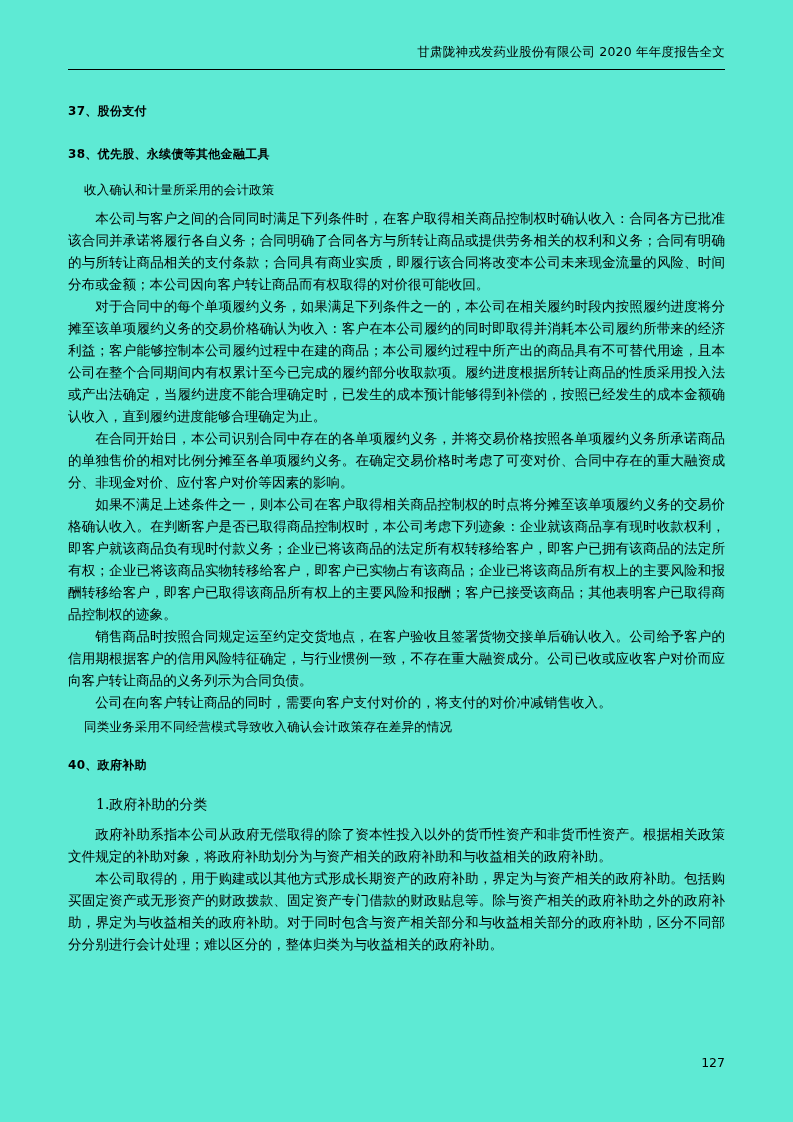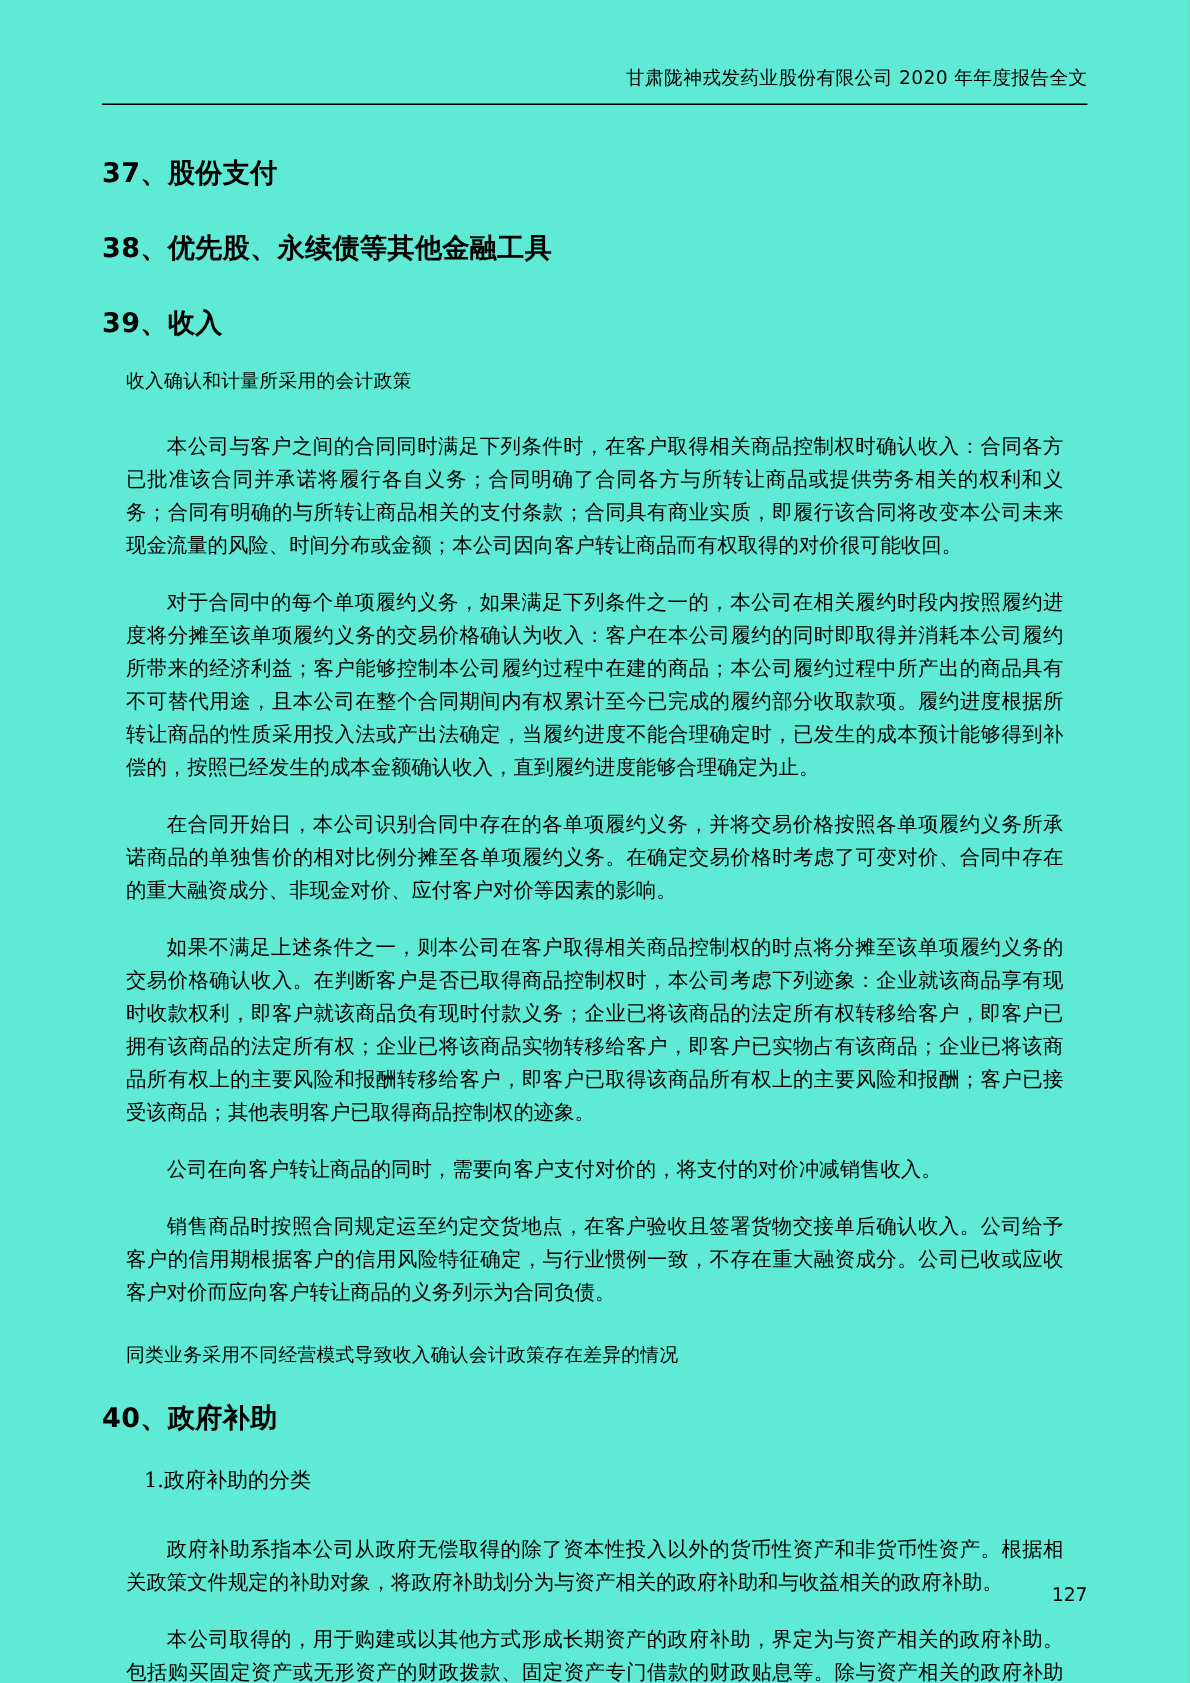--- a/index.html
+++ b/index.html
@@ -31,38 +31,38 @@
     letter-spacing: 0.2px;
     padding-bottom: 8px;
     color: #000;
   }
   .header-rule {
     border: none;
     border-top: 1.2px solid #000;
     margin: 0 0 20px 0;
   }
   .section-heading {
-    font-size: 18px;
+    font-size: 12px;
     font-weight: bold;
     font-family: "DejaVu Sans", "Liberation Sans", sans-serif;
     margin: 0 0 0 0;
     padding: 13px 0 13px 0;
     letter-spacing: 0.3px;
   }
   .sub-label {
     font-size: 12.5px;
     font-family: "DejaVu Sans", "Liberation Sans", sans-serif;
     padding: 6px 0 8px 0;
     letter-spacing: 0.2px;
     margin-left: 16px;
   }
   p.body-par {
     font-size: 13.6px;
     line-height: 1.62;
-    margin: 16px;
+    margin: 0;
     text-align: justify;
     text-justify: inter-ideograph;
     text-indent: 2em;
     font-family: "DejaVu Serif", "Liberation Serif", serif;
   }
   .sub-item {
     font-size: 14px;
     line-height: 1.62;
     text-indent: 2em;
     margin: 0;
@@ -84,30 +84,29 @@
 <div class="page">
   <div class="content">
 
     <div class="header">甘肃陇神戎发药业股份有限公司 2020 年年度报告全文</div>
     <hr class="header-rule">
 
     <div class="section-heading">37、股份支付</div>
 
     <div class="section-heading">38、优先股、永续债等其他金融工具</div>
 
-    <div class="section-heading">39、收入</div>
 
     <div class="sub-label">收入确认和计量所采用的会计政策</div>
 
     <p class="body-par">本公司与客户之间的合同同时满足下列条件时，在客户取得相关商品控制权时确认收入：合同各方已批准该合同并承诺将履行各自义务；合同明确了合同各方与所转让商品或提供劳务相关的权利和义务；合同有明确的与所转让商品相关的支付条款；合同具有商业实质，即履行该合同将改变本公司未来现金流量的风险、时间分布或金额；本公司因向客户转让商品而有权取得的对价很可能收回。</p>
     <p class="body-par">对于合同中的每个单项履约义务，如果满足下列条件之一的，本公司在相关履约时段内按照履约进度将分摊至该单项履约义务的交易价格确认为收入：客户在本公司履约的同时即取得并消耗本公司履约所带来的经济利益；客户能够控制本公司履约过程中在建的商品；本公司履约过程中所产出的商品具有不可替代用途，且本公司在整个合同期间内有权累计至今已完成的履约部分收取款项。履约进度根据所转让商品的性质采用投入法或产出法确定，当履约进度不能合理确定时，已发生的成本预计能够得到补偿的，按照已经发生的成本金额确认收入，直到履约进度能够合理确定为止。</p>
     <p class="body-par">在合同开始日，本公司识别合同中存在的各单项履约义务，并将交易价格按照各单项履约义务所承诺商品的单独售价的相对比例分摊至各单项履约义务。在确定交易价格时考虑了可变对价、合同中存在的重大融资成分、非现金对价、应付客户对价等因素的影响。</p>
     <p class="body-par">如果不满足上述条件之一，则本公司在客户取得相关商品控制权的时点将分摊至该单项履约义务的交易价格确认收入。在判断客户是否已取得商品控制权时，本公司考虑下列迹象：企业就该商品享有现时收款权利，即客户就该商品负有现时付款义务；企业已将该商品的法定所有权转移给客户，即客户已拥有该商品的法定所有权；企业已将该商品实物转移给客户，即客户已实物占有该商品；企业已将该商品所有权上的主要风险和报酬转移给客户，即客户已取得该商品所有权上的主要风险和报酬；客户已接受该商品；其他表明客户已取得商品控制权的迹象。</p>
+    <p class="body-par">销售商品时按照合同规定运至约定交货地点，在客户验收且签署货物交接单后确认收入。公司给予客户的信用期根据客户的信用风险特征确定，与行业惯例一致，不存在重大融资成分。公司已收或应收客户对价而应向客户转让商品的义务列示为合同负债。</p>
     <p class="body-par">公司在向客户转让商品的同时，需要向客户支付对价的，将支付的对价冲减销售收入。</p>
-    <p class="body-par">销售商品时按照合同规定运至约定交货地点，在客户验收且签署货物交接单后确认收入。公司给予客户的信用期根据客户的信用风险特征确定，与行业惯例一致，不存在重大融资成分。公司已收或应收客户对价而应向客户转让商品的义务列示为合同负债。</p>
 
     <div class="sub-label">同类业务采用不同经营模式导致收入确认会计政策存在差异的情况</div>
 
     <div class="section-heading">40、政府补助</div>
 
     <div class="sub-item">1.政府补助的分类</div>
     <div class="gap-sm"></div>
 
     <p class="body-par">政府补助系指本公司从政府无偿取得的除了资本性投入以外的货币性资产和非货币性资产。根据相关政策文件规定的补助对象，将政府补助划分为与资产相关的政府补助和与收益相关的政府补助。</p>
     <p class="body-par">本公司取得的，用于购建或以其他方式形成长期资产的政府补助，界定为与资产相关的政府补助。包括购买固定资产或无形资产的财政拨款、固定资产专门借款的财政贴息等。除与资产相关的政府补助之外的政府补助，界定为与收益相关的政府补助。对于同时包含与资产相关部分和与收益相关部分的政府补助，区分不同部分分别进行会计处理；难以区分的，整体归类为与收益相关的政府补助。</p>

